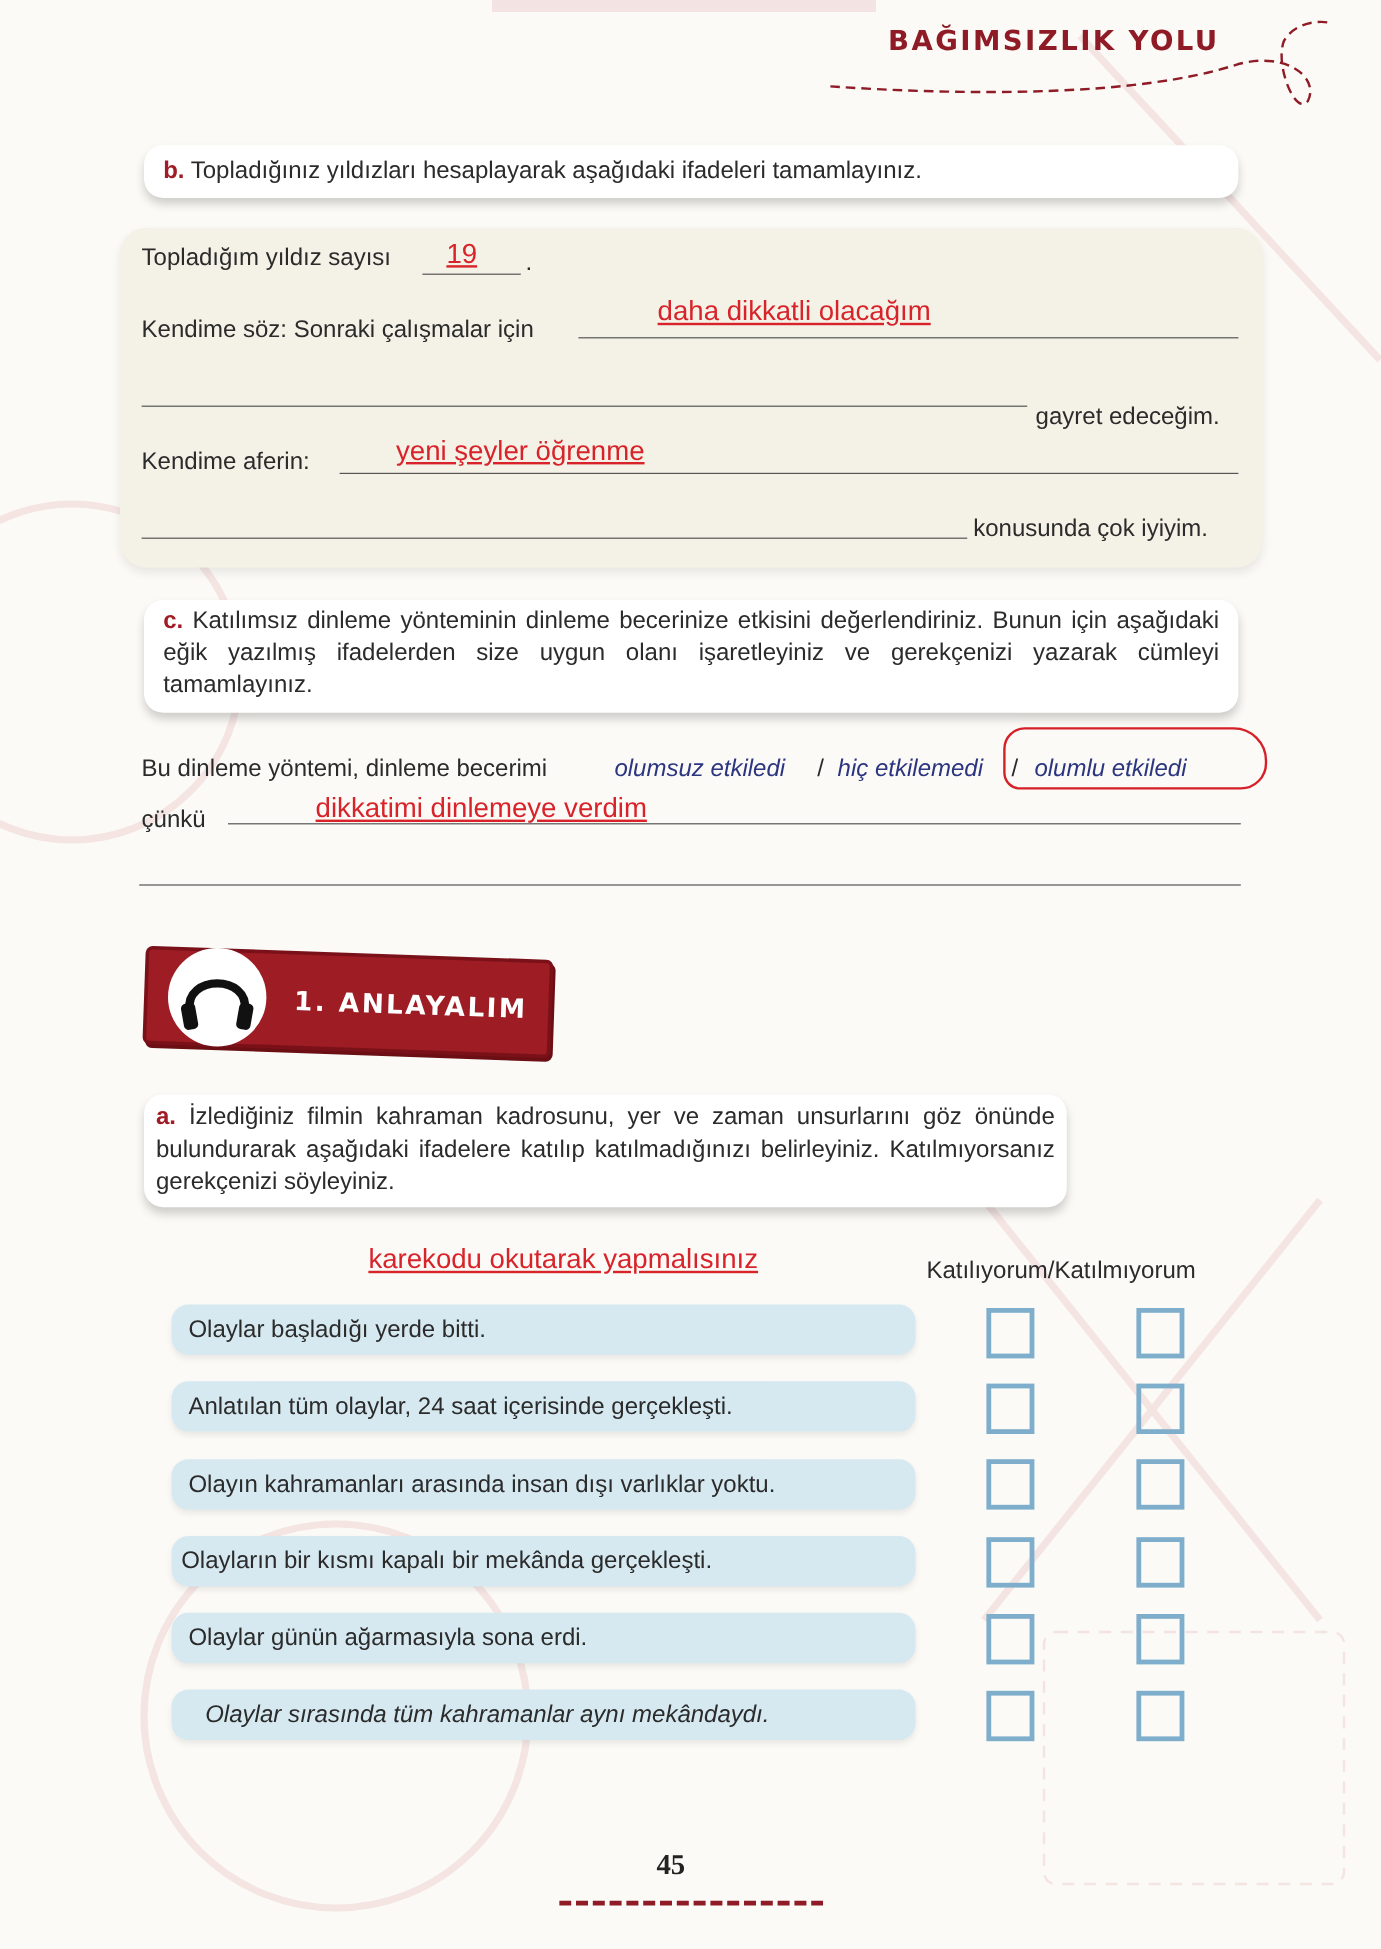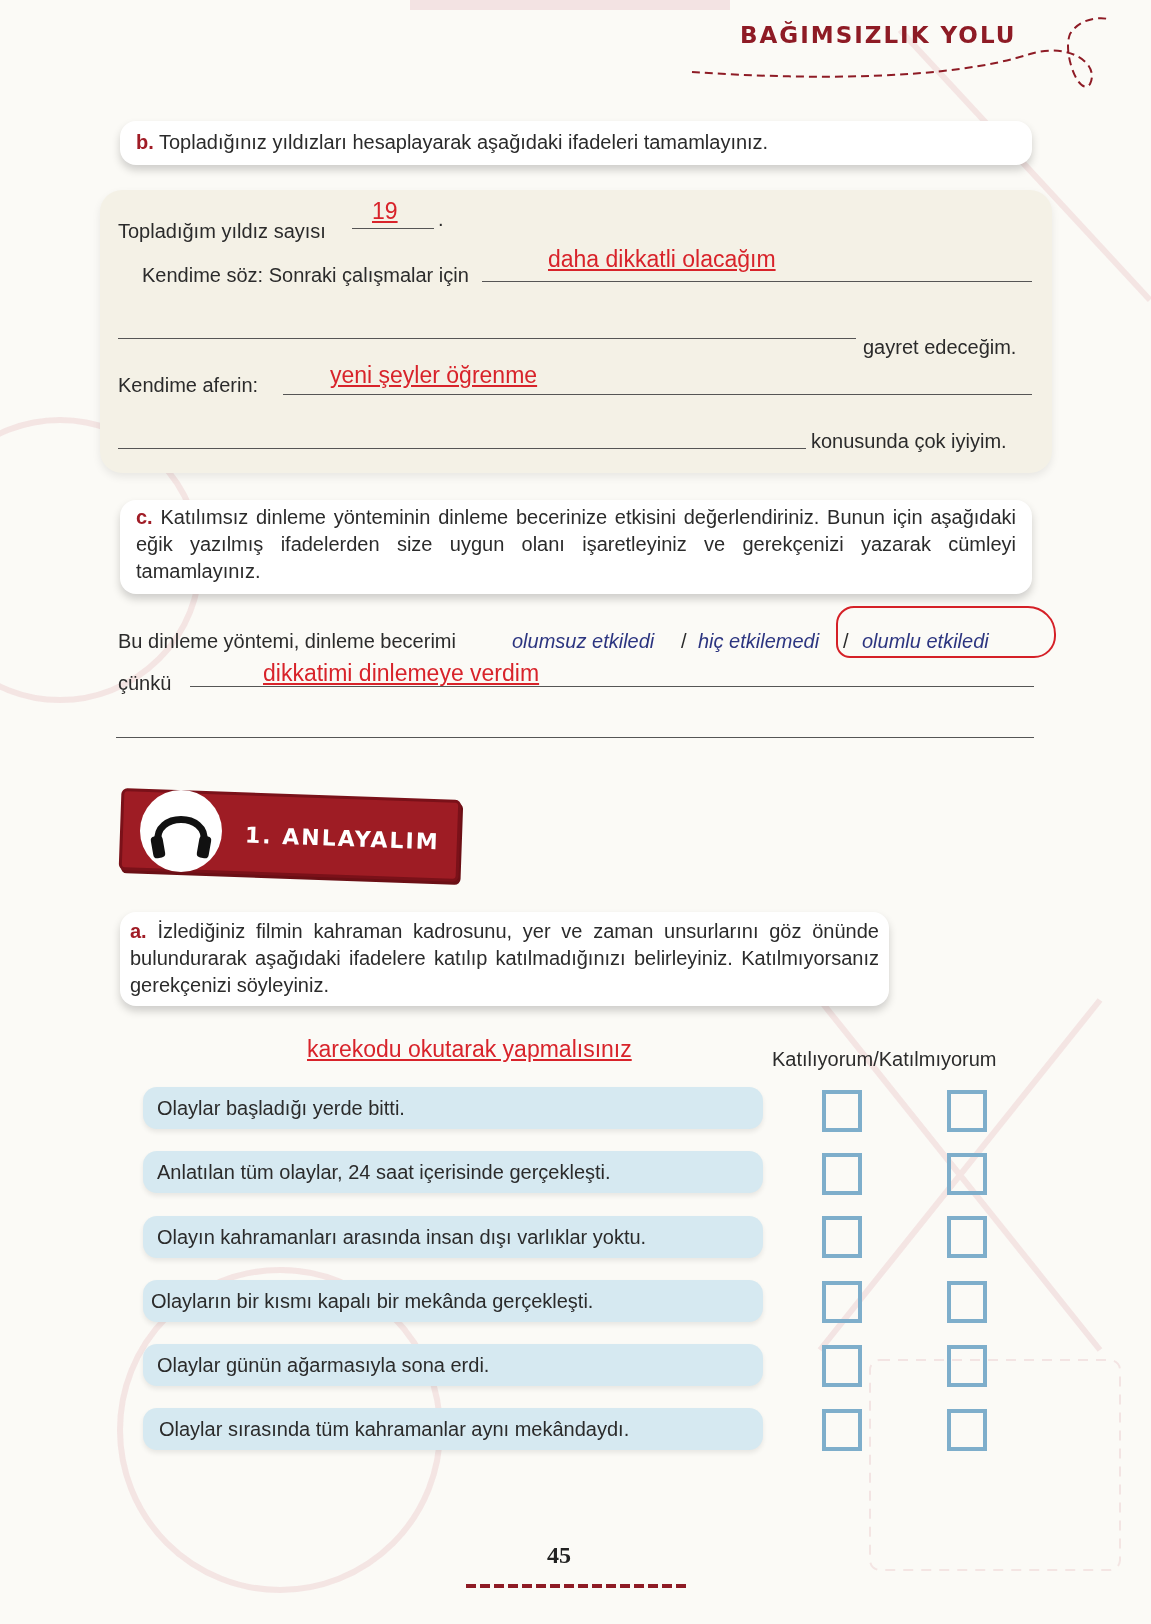--- a/index.html
+++ b/index.html
@@ -90,26 +90,26 @@
 <div class="header-title">BAĞIMSIZLIK YOLU</div>
 <svg class="abs" style="left:690px;top:14px" width="420" height="80">
   <path d="M2 58 C120 66 260 66 340 40 C380 28 410 50 400 70 C390 84 372 40 380 20 C392 0 420 4 420 6" fill="none" stroke="#8e1b25" stroke-width="2" stroke-dasharray="8 5"></path>
 </svg>
 
 <div class="prompt-card" style="left:120px;top:121px;width:912px;height:44px;padding:8px 16px;">
   <span class="letter">b.</span><span> Topladığınız yıldızları hesaplayarak aşağıdaki ifadeleri tamamlayınız.</span>
 </div>
 
 <div class="fill-panel"></div>
-<span class="text" style="left:118px;top:220px;">Topladığım yıldız sayısı</span>
+<span class="text" style="left:118px;top:204px;">Topladığım yıldız sayısı</span>
 <div class="line" style="left:352px;top:228px;width:82px;"></div>
 <span class="answer" style="left:372px;top:198px;">19</span>
 <span class="text" style="left:438px;top:208px;">.</span>
 
-<span class="text" style="left:118px;top:264px;margin-left:24px;">Kendime söz: Sonraki çalışmalar için</span>
+<span class="text" style="left:118px;top:264px;">Kendime söz: Sonraki çalışmalar için</span>
 <div class="line" style="left:482px;top:281px;width:550px;"></div>
 <span class="answer" style="left:548px;top:246px;">daha dikkatli olacağım</span>
 <div class="line" style="left:118px;top:338px;width:738px;"></div>
 <span class="text" style="left:863px;top:336px;text-align:center;">gayret edeceğim.</span>
 
 <span class="text" style="left:118px;top:374px;">Kendime aferin:</span>
 <div class="line" style="left:283px;top:394px;width:749px;"></div>
 <span class="answer" style="left:330px;top:362px;">yeni şeyler öğrenme</span>
 <div class="line" style="left:118px;top:448px;width:688px;"></div>
 <span class="text" style="left:811px;top:430px;">konusunda çok iyiyim.</span>
@@ -161,20 +161,20 @@
 <div class="cbox" style="left:947px;top:1216px;"></div>
 
 <div class="stmt" style="top:1280px;padding-left:8px;">Olayların bir kısmı kapalı bir mekânda gerçekleşti.</div>
 <div class="cbox" style="left:822px;top:1281px;"></div>
 <div class="cbox" style="left:947px;top:1281px;"></div>
 
 <div class="stmt" style="top:1344px;padding-left:14px;">Olaylar günün ağarmasıyla sona erdi.</div>
 <div class="cbox" style="left:822px;top:1345px;"></div>
 <div class="cbox" style="left:947px;top:1345px;"></div>
 
-<div class="stmt" style="top:1408px;padding-left:16px;">Olaylar sırasında tüm kahramanlar aynı mekândaydı.</div>
+<div class="stmt" style="top:1408px;padding-left:28px;font-style:italic;">Olaylar sırasında tüm kahramanlar aynı mekândaydı.</div>
 <div class="cbox" style="left:822px;top:1409px;"></div>
 <div class="cbox" style="left:947px;top:1409px;"></div>
 
 <div class="page-num">45</div>
 <svg class="abs" style="left:466px;top:1582px" width="220" height="8">
   <line x1="0" y1="4" x2="220" y2="4" stroke="#8e1b25" stroke-width="4" stroke-dasharray="10 4"></line>
 </svg>
 
 </body></html>

